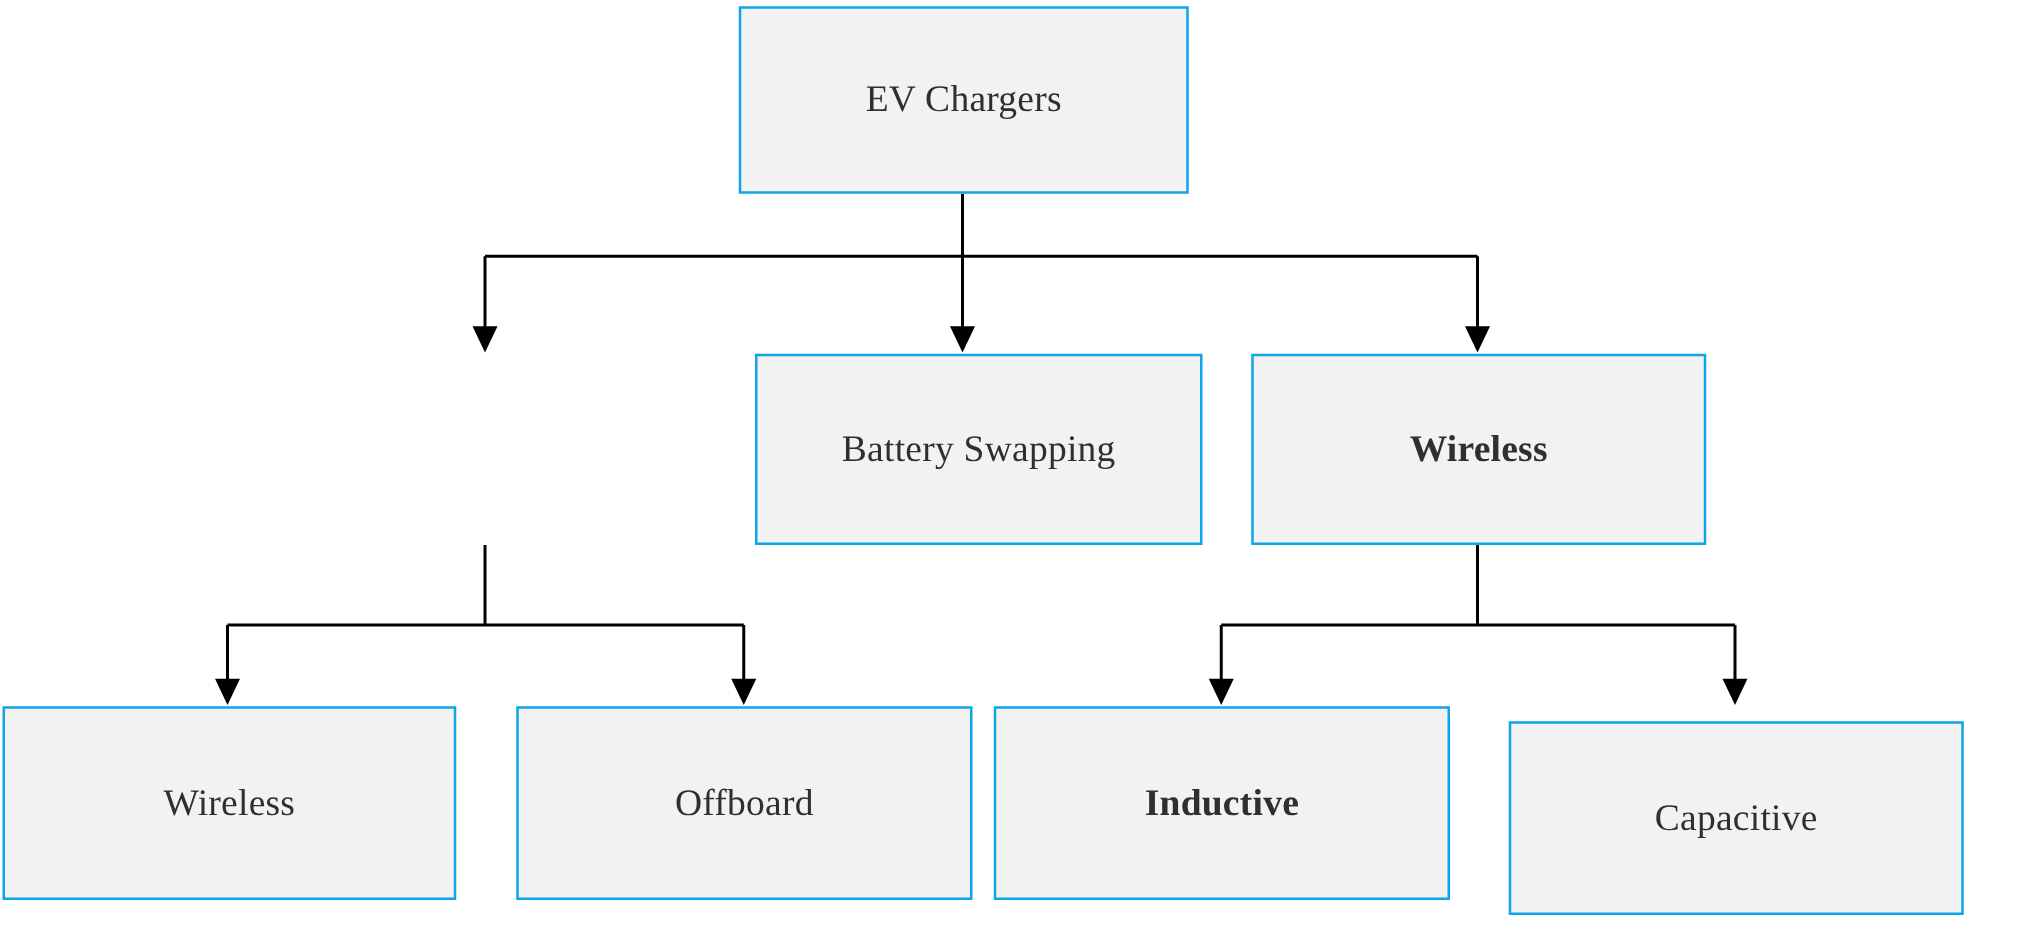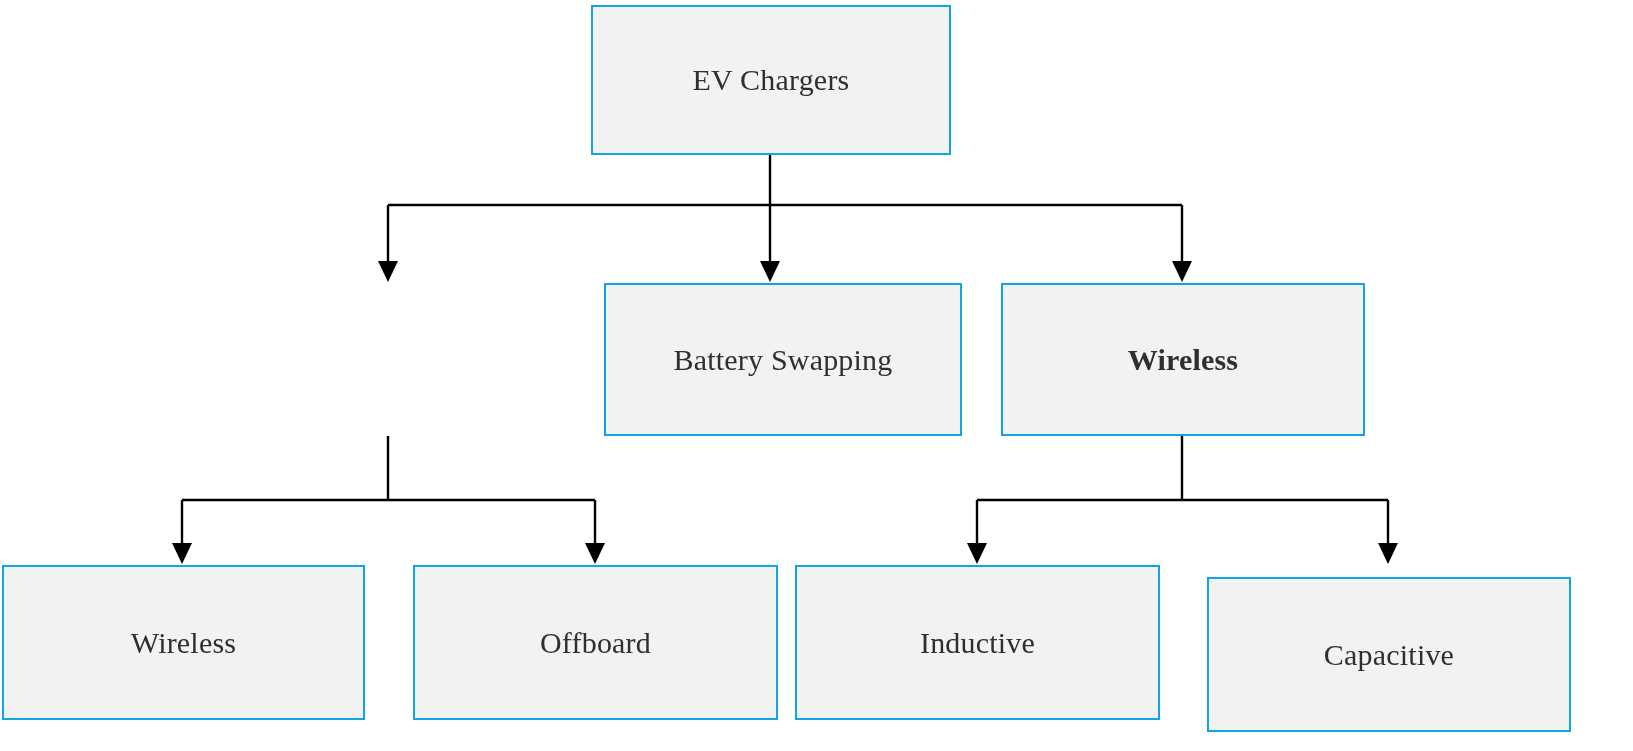--- a/index.html
+++ b/index.html
@@ -86,21 +86,21 @@
   </div>
 
   <div class="node" style="left:2px; top:565px; width:363px; height:155px;">
     <span>Wireless</span>
   </div>
 
   <div class="node" style="left:413px; top:565px; width:365px; height:155px;">
     <span>Offboard</span>
   </div>
 
-  <div class="node" style="left:795px; top:565px; width:365px; height:155px;">
+  <div class="node" style="left:795px; top:565px; width:365px; height:155px;font-weight:bold;">
     <span>Inductive</span>
   </div>
 
   <div class="node" style="left:1207px; top:577px; width:364px; height:155px;">
     <span>Capacitive</span>
   </div>
 
 </div>
 
 </body></html>

